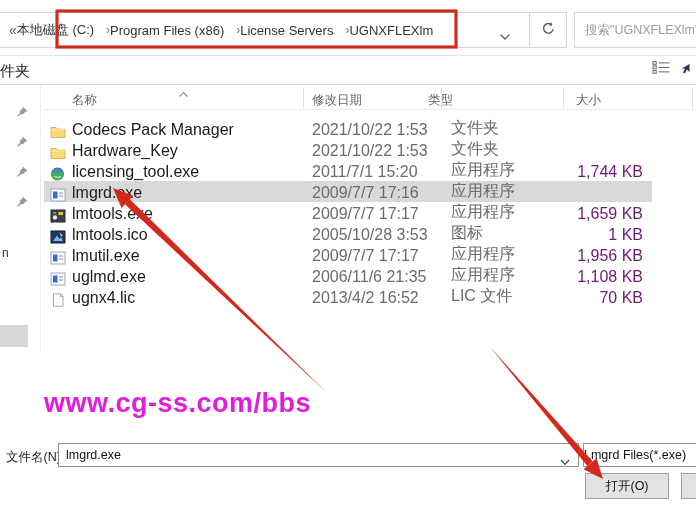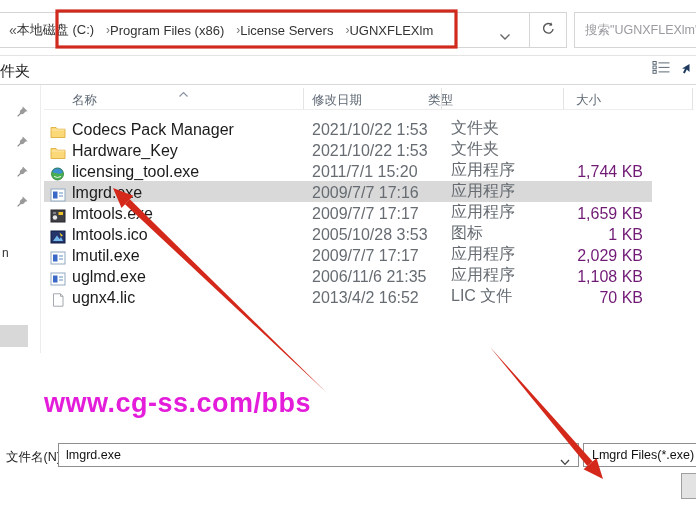--- a/index.html
+++ b/index.html
@@ -54,21 +54,21 @@
   .watermark{position:absolute;left:44px;top:388px;font-size:27px;font-weight:bold;
     color:#e41ddb;letter-spacing:0.5px;}
   
   .fname-label{position:absolute;left:6px;top:449px;font-size:12.5px;color:#222;}
   .fname-combo{position:absolute;left:58px;top:443px;width:521px;height:24px;box-sizing:border-box;
     border:1px solid #8f8f8f;background:#fff;display:flex;align-items:center;}
   .fname-combo .val{margin-left:7px;font-size:12.5px;color:#111;}
   .fname-combo .chev{position:absolute;right:8px;top:8px;}
   .ftype-combo{position:absolute;left:583px;top:443px;width:132px;height:24px;box-sizing:border-box;
     border:1px solid #8f8f8f;background:#fff;display:flex;align-items:center;}
-  .ftype-combo .val{margin-left:8px;font-size:12.5px;color:#111;white-space:nowrap;}
+  .ftype-combo .val{margin-left:0;font-size:12.5px;color:#111;white-space:nowrap;}
   .btn{position:absolute;top:473px;height:26px;box-sizing:border-box;background:#e3e3e3;
     border:1px solid #9f9f9f;font-size:12.5px;color:#111;
     display:flex;align-items:center;justify-content:center;cursor:default;}
   .btn-open{left:585px;width:84px;}
   .btn-cancel-partial{left:681px;width:40px;}
   
   .anno{position:absolute;left:0;top:0;width:696px;height:508px;pointer-events:none;z-index:40;}
 </style>
 </head>
 <body>
@@ -245,21 +245,21 @@
           <svg width="16" height="14" viewBox="0 0 16 14">
             <rect x="1" y="1" width="14" height="12" fill="#fff" stroke="#93a9c3"></rect>
             <rect x="3" y="3.5" width="4.5" height="7" fill="#3a69c7"></rect>
             <rect x="9" y="4.2" width="4" height="1.6" fill="#9fb8d8"></rect>
             <rect x="9" y="7.2" width="4" height="1.6" fill="#9fb8d8"></rect>
           </svg>
         </span>
         <span class="cell-name">lmutil.exe</span>
         <span class="cell-date">2009/7/7 17:17</span>
         <span class="cell-type">应用程序</span>
-        <span class="cell-size">2,029 KB</span>
+        <span class="cell-size">1,956 KB</span>
       </div>
       <div class="row">
         <span class="cell-icon">
           <svg width="16" height="14" viewBox="0 0 16 14">
             <rect x="1" y="1" width="14" height="12" fill="#fff" stroke="#93a9c3"></rect>
             <rect x="3" y="3.5" width="4.5" height="7" fill="#3a69c7"></rect>
             <rect x="9" y="4.2" width="4" height="1.6" fill="#9fb8d8"></rect>
             <rect x="9" y="7.2" width="4" height="1.6" fill="#9fb8d8"></rect>
           </svg>
         </span>
@@ -291,20 +291,21 @@
     <span class="val">lmgrd.exe</span>
     <span class="chev">
       <svg width="10" height="7" viewBox="0 0 10 7">
           <path d="M1 1 L5 5.4 L9 1" fill="none" stroke="#444" stroke-width="1.3"></path>
         </svg>
     </span>
   </div>
   <div class="ftype-combo">
     <span class="val">Lmgrd Files(*.exe)</span>
   </div>
+  <div class="btn btn-open">打开(O)</div>
   <div class="btn btn-cancel-partial"></div>
 
   
   <svg class="anno" viewBox="0 0 696 508">
     <rect x="57" y="11" width="399" height="36" fill="none" stroke="#cf2a1d" stroke-width="3.2"></rect>
     <g fill="#d3281a">
       <polygon points="327,393 129.8,199.3 125,204.3"></polygon>
       <polygon points="113,188 133.3,195.7 121.5,207.9"></polygon>
     </g>
     <g fill="#d3281a">

